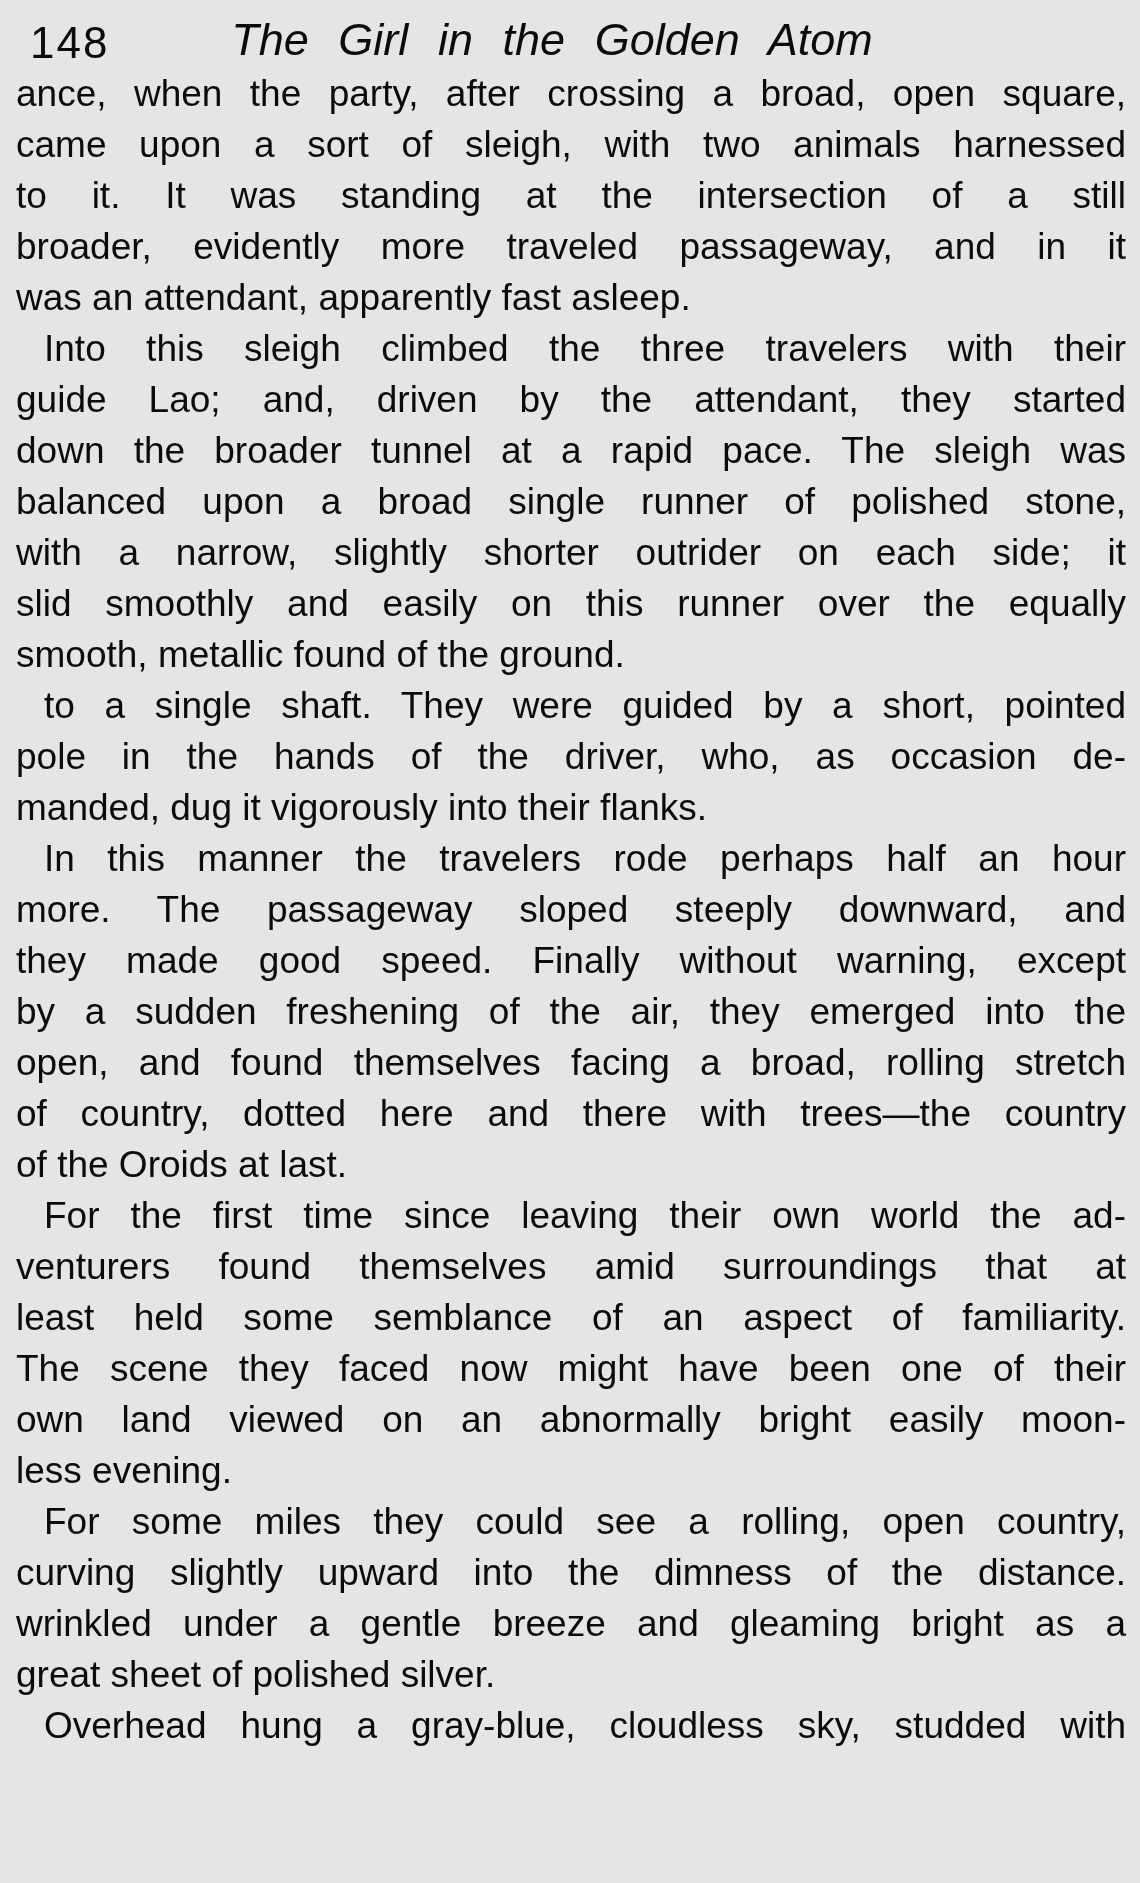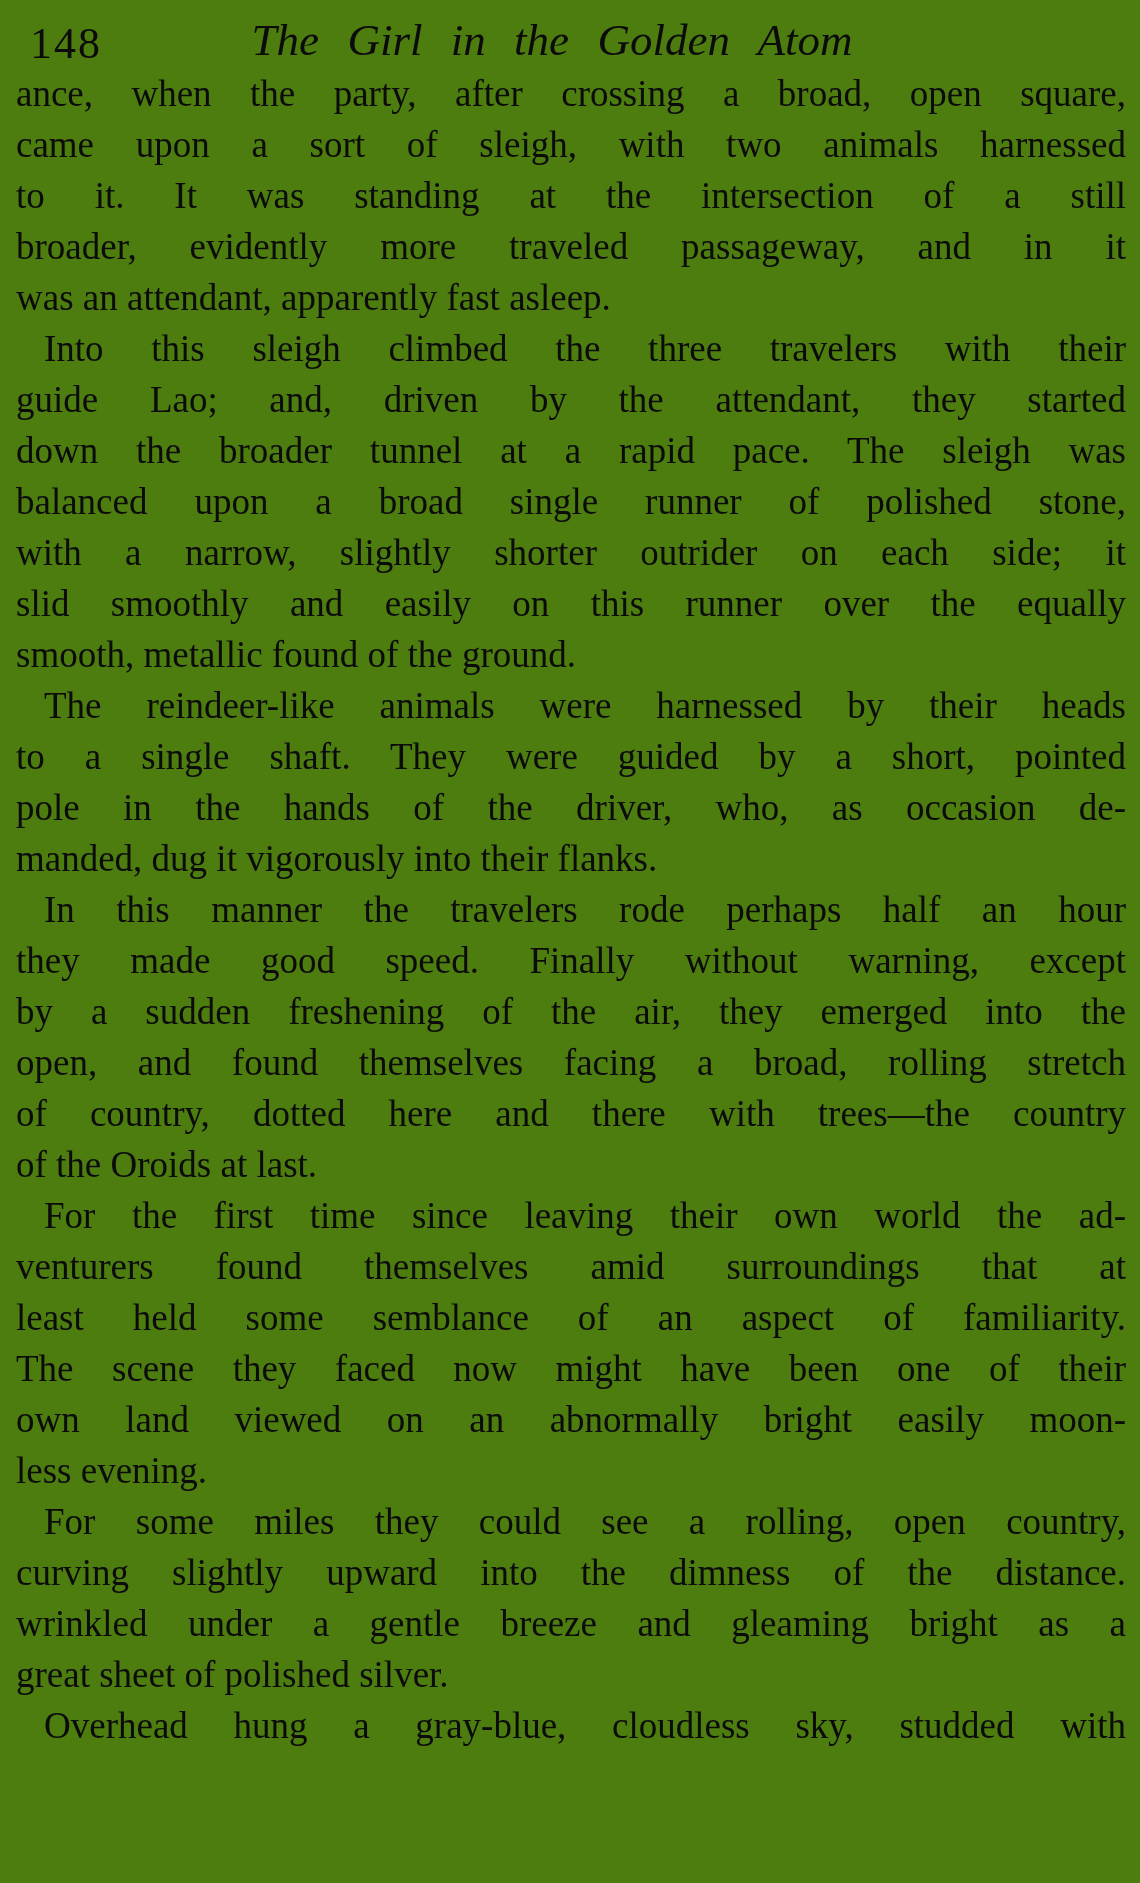--- a/index.html
+++ b/index.html
@@ -4,23 +4,23 @@
 <style>
   html, body {
     margin: 0;
     padding: 0;
     background: #ffffff;
   }
   .page {
     position: relative;
     width: 1140px;
     height: 1883px;
-    background: #4d7c0f;
+    background: #e5e5e5;
     color: #0b0b0b;
-    font-family: Liberation Serif, serif;
+    font-family: Liberation Sans, sans-serif;
     overflow: hidden;
   }
   .header {
     position: absolute;
     top: 12px;
     left: 0;
     width: 100%;
     height: 62px;
   }
   .page-number {
@@ -83,27 +83,27 @@
       <div class="para indent">
         <div class="line">Into this sleigh climbed the three travelers with their</div>
         <div class="line">guide Lao; and, driven by the attendant, they started</div>
         <div class="line">down the broader tunnel at a rapid pace.  The sleigh was</div>
         <div class="line">balanced upon a broad single runner of polished stone,</div>
         <div class="line">with a narrow, slightly shorter outrider on each side; it</div>
         <div class="line">slid smoothly and easily on this runner over the equally</div>
         <div class="line lastline">smooth, metallic found of the ground.</div>
       </div>
       <div class="para indent">
-        <div class="line">The reindeer-like animals were harnessed by their heads</div>
         <div class="line">to a single shaft.  They were guided by a short, pointed</div>
         <div class="line">pole in the hands of the driver, who, as occasion de-</div>
         <div class="line lastline">manded, dug it vigorously into their flanks.</div>
       </div>
       <div class="para indent">
         <div class="line">In this manner the travelers rode perhaps half an hour</div>
+        <div class="line">more.  The passageway sloped steeply downward, and</div>
         <div class="line">they made good speed.  Finally without warning, except</div>
         <div class="line">by a sudden freshening of the air, they emerged into the</div>
         <div class="line">open, and found themselves facing a broad, rolling stretch</div>
         <div class="line">of country, dotted here and there with trees—the country</div>
         <div class="line lastline">of the Oroids at last.</div>
       </div>
       <div class="para indent">
         <div class="line">For the first time since leaving their own world the ad-</div>
         <div class="line">venturers found themselves amid surroundings that at</div>
         <div class="line">least held some semblance of an aspect of familiarity.</div>

